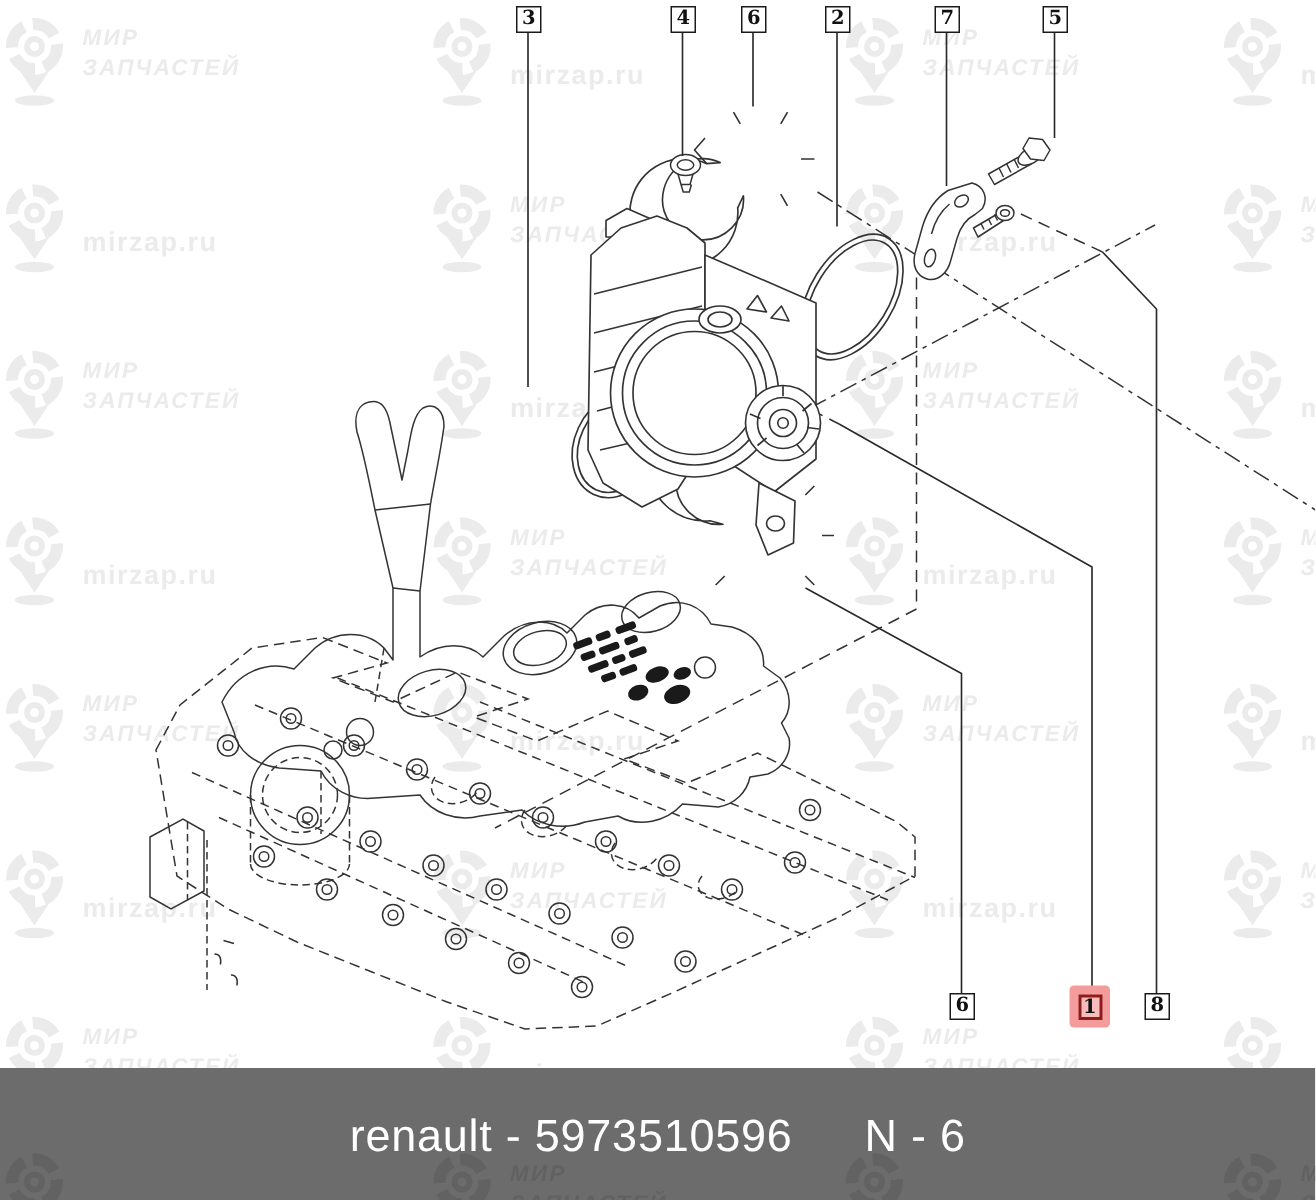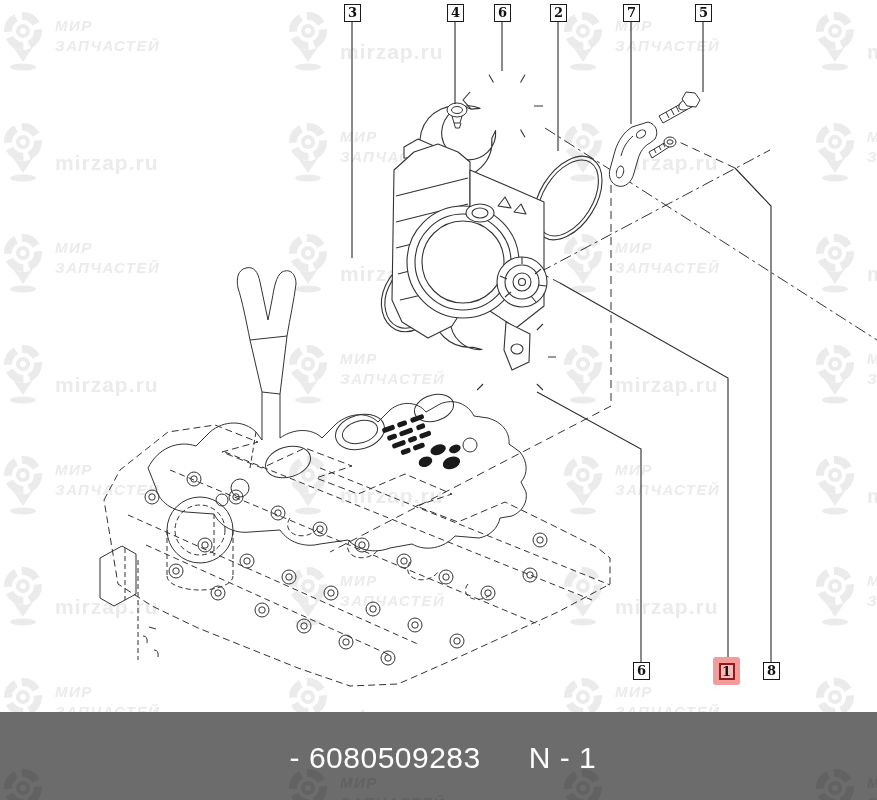--- a/index.html
+++ b/index.html
@@ -3,21 +3,21 @@
 <meta charset="utf-8">
 <style>
   html,body{margin:0;padding:0;background:#fff;}
   #stage{position:relative;width:877px;height:800px;overflow:hidden;background:#ffffff;
          font-family:"Liberation Sans",sans-serif;}
   
   #wm-layer{position:absolute;inset:0;z-index:1;}
   .wm-item{position:absolute;display:flex;align-items:flex-start;white-space:nowrap;
            font-weight:bold;user-select:none;}
   .wm-text-brand{font-size:15px;line-height:20px;letter-spacing:1.5px;margin:6px 0 0 9px;font-style:italic;}
-  .wm-text-site{font-size:21px;letter-spacing:1px;margin:30px 0 0 9px;}
+  .wm-text-site{font-size:18px;letter-spacing:1px;margin:30px 0 0 9px;}
   
   #diagram{position:absolute;left:0;top:0;z-index:2;}
   
   #callout-layer{position:absolute;inset:0;z-index:3;}
   .callout{position:absolute;width:17px;height:18px;background:#fff;border:1px solid #1a1a1a;
            box-sizing:border-box;text-align:center;font-family:"DejaVu Serif",serif;
            font-weight:bold;font-size:13px;line-height:16px;color:#111;}
   .callout-halo{position:absolute;width:27px;height:28px;border-radius:3px;
                 display:flex;align-items:center;justify-content:center;}
   .callout-halo .callout{position:static;width:16px;height:17px;border-width:2px;line-height:13px;}
@@ -514,24 +514,25 @@
       <div class="callout" style="left: 695px; top: 4px;">5</div>
       <div class="callout" style="left: 633px; top: 662px;">6</div>
       <div class="callout-halo" style="background: rgb(244, 156, 156); left: 713px; top: 657px;">
         <div class="callout" style="background: rgb(249, 188, 188); border-color: rgb(143, 27, 27);">1</div>
       </div>
       <div class="callout" style="left: 763px; top: 662px;">8</div>
     </div>
 
   <div id="footer-bar" style="background: rgb(108, 108, 108);">
     <div id="footer-text" style="color: rgb(255, 255, 255);">
+      <span>renault</span>
         <span style="white-space:pre"> - </span>
-        <span>6080509283</span>
+        <span>5973510596</span>
       <span class="gap"></span>
-      <span>N - 1</span>
+      <span>N - 6</span>
     </div>
   <div class="wm-item bar-wm" style="left: 0px; top: 55px; color: rgb(98, 98, 98);">
         <svg width="46" height="62" viewBox="0 0 46 62">
           <circle cx="23" cy="21" r="15" fill="none" stroke="#626262" stroke-width="8" stroke-dasharray="17 6"></circle>
           <circle cx="23" cy="21" r="5" fill="none" stroke="#626262" stroke-width="4"></circle>
           <path d="M11,34 L23,52 L35,34 A15,15 0 0 1 11,34 Z" fill="#626262"></path>
           <ellipse cx="23" cy="57" rx="13" ry="3.5" fill="#626262"></ellipse>
         </svg>
         <div class="wm-text-site">mirzap.ru</div>
       </div>

